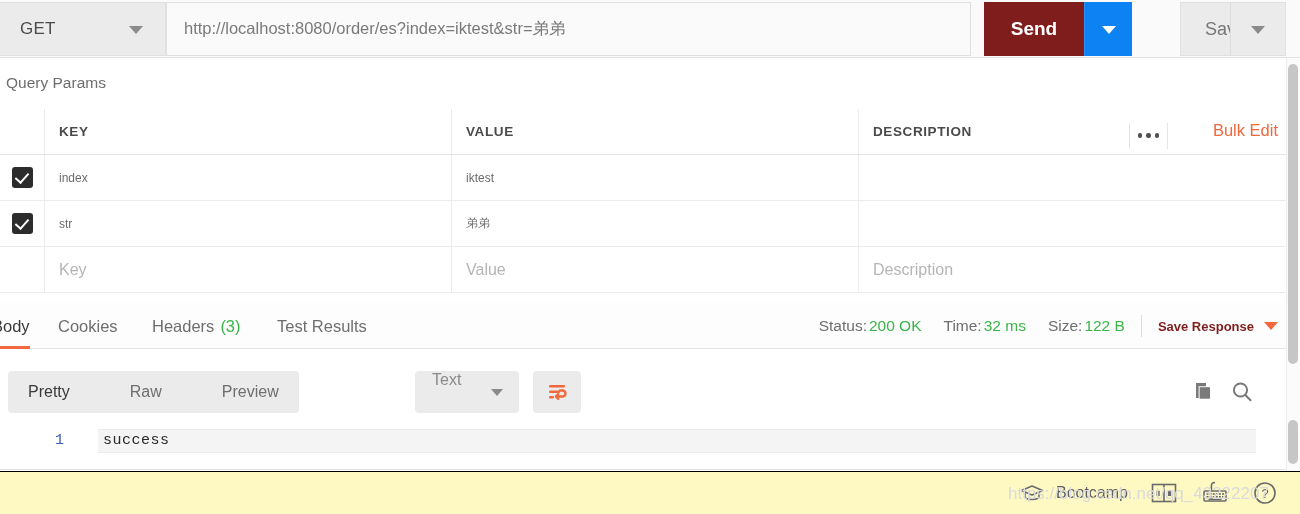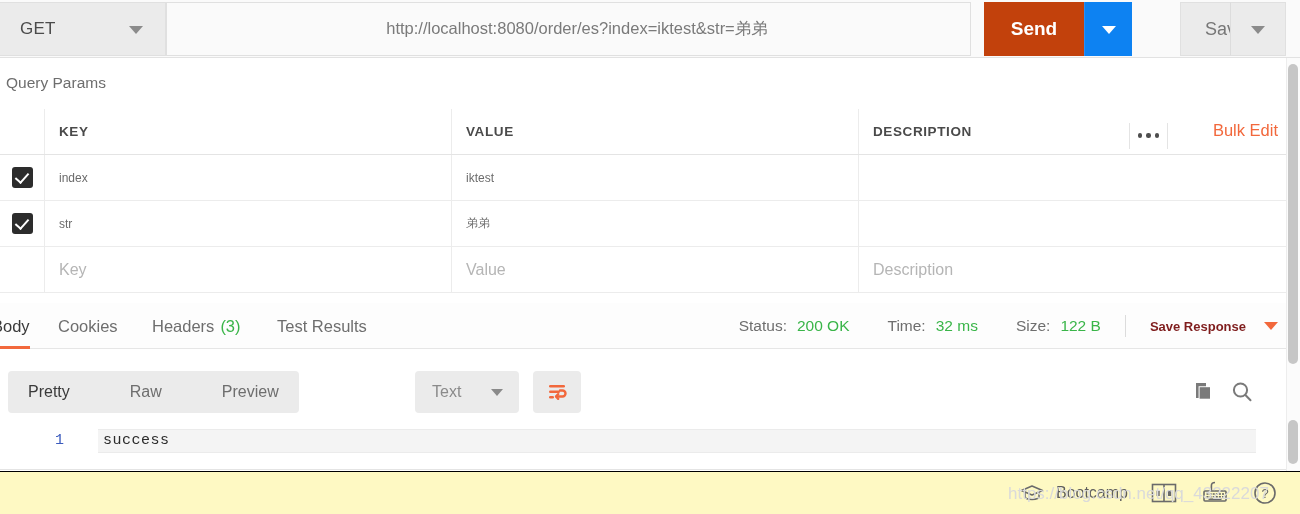--- a/index.html
+++ b/index.html
@@ -30,29 +30,29 @@
   .caret-dark {
     position: absolute; right: 22px; top: 50%; margin-top: -3px;
     width: 0; height: 0;
     border-left: 7px solid transparent; border-right: 7px solid transparent;
     border-top: 8px solid #8b8b8b;
   }
   .url-input {
     position: absolute; left: 166px; top: 2px; width: 805px; height: 54px;
     background: #fafafa;
     border: 1px solid #e0e0e0;
-    display: flex; align-items: center; justify-content: center;
+    display: flex; align-items: center;
   }
   .url-text {
     font-size: 16.5px; color: #7a7a7a; margin-left: 17px;
     white-space: nowrap;
   }
   .send-btn {
     position: absolute; left: 984px; top: 2px; width: 100px; height: 54px;
-    background: #c2410c; border: none;
+    background: #7f1d1d; border: none;
     color: #ffffff; font-size: 19px; font-weight: bold;
     font-family: "Liberation Sans", sans-serif;
     cursor: pointer;
     display: flex; align-items: center; justify-content: center;
   }
   .send-caret-btn {
     position: absolute; left: 1084px; top: 2px; width: 48px; height: 54px;
     background: #0d82f2; border: none; border-left: 1px solid #2b90f4;
     cursor: pointer;
   }
@@ -156,21 +156,21 @@
     font-size: 16.5px; color: #6e6e6e; cursor: pointer;
   }
   .rtab.active { color: #3a3a3a; }
   .rtab.active::after {
     content: ""; position: absolute; left: 0; right: 0; bottom: 0;
     height: 3px; background: #f2683c;
   }
   .hdr-count { color: #3ab549; margin-left: 6px; }
   .status-group {
     position: absolute; right: 8px; top: 0; height: 46px;
-    display: flex; align-items: center; gap: 8px;
+    display: flex; align-items: center; gap: 0px;
     font-size: 15.5px;
   }
   .st-lbl { color: #6e6e6e; }
   .st-val { color: #3ab549; margin-left: 2px; }
   .st-sep { width: 22px; }
   .vdivider { width: 1px; height: 22px; background: #dcdcdc; margin: 0 16px; }
   .save-resp { color: #7f1d1d; font-size: 13px; font-weight: bold; cursor: pointer; }
   .caret-orange {
     width: 0; height: 0; margin-left: 10px;
     border-left: 7px solid transparent; border-right: 7px solid transparent;
@@ -187,21 +187,21 @@
     display: flex; align-items: center; padding: 0 6px; gap: 32px;
   }
   .fmt-item {
     font-size: 16px; color: #6e6e6e; padding: 0 14px; cursor: pointer;
     line-height: 42px;
   }
   .fmt-item.active { color: #3a3a3a; }
   .type-pill {
     position: absolute; left: 415px; top: 8px; width: 104px; height: 42px;
     background: #ebebeb; border-radius: 4px;
-    display: flex; align-items: center; cursor: pointer;
+    display: flex; cursor: pointer;
   }
   .type-lbl { font-size: 16px; color: #8a8a8a; margin-left: 17px; }
   .caret-sm {
     position: absolute; right: 16px; top: 50%; margin-top: -3px;
     width: 0; height: 0;
     border-left: 6px solid transparent; border-right: 6px solid transparent;
     border-top: 7px solid #8a8a8a;
   }
   .wrap-btn {
     position: absolute; left: 533px; top: 8px; width: 48px; height: 42px;

